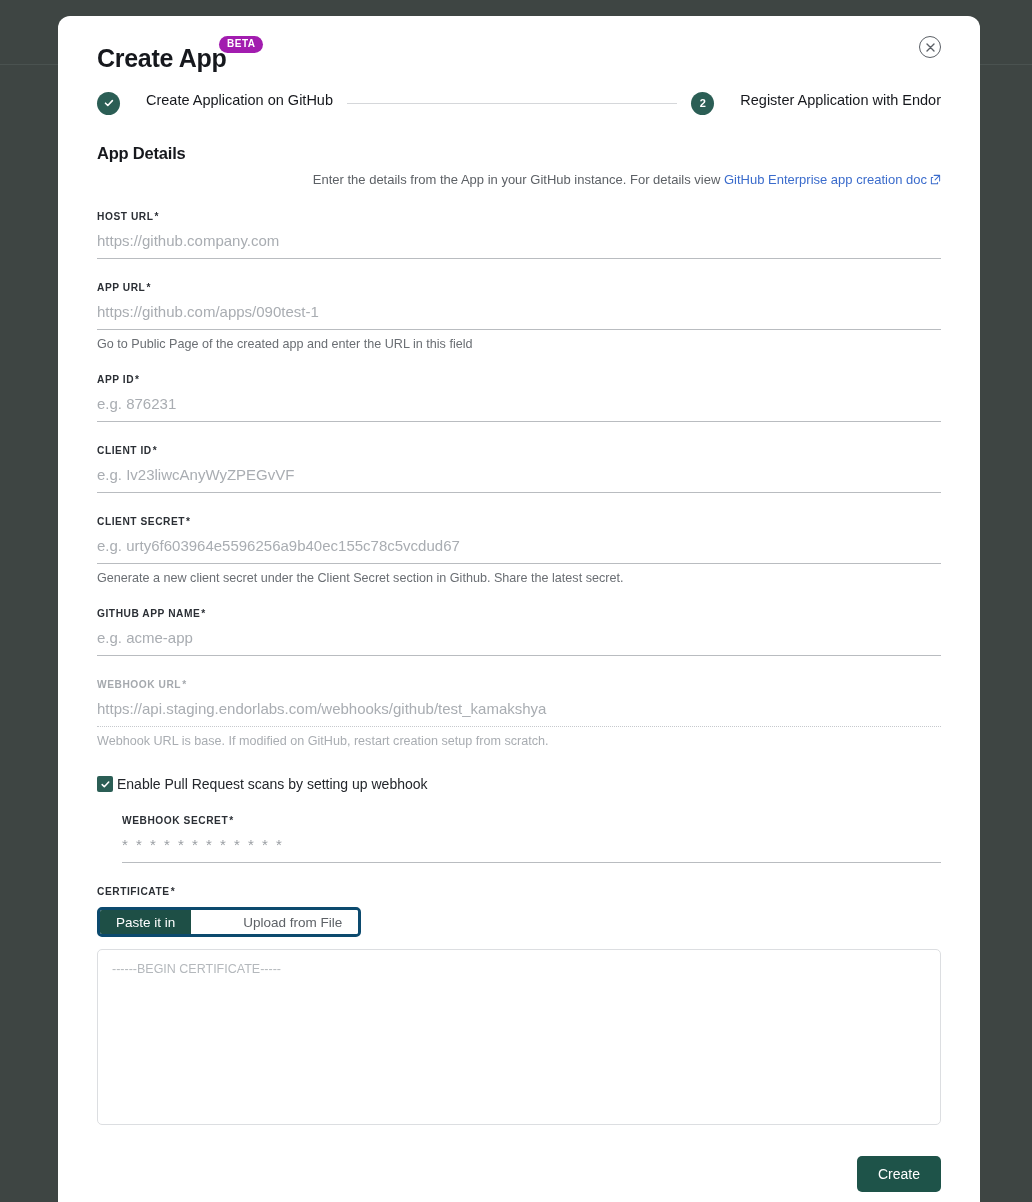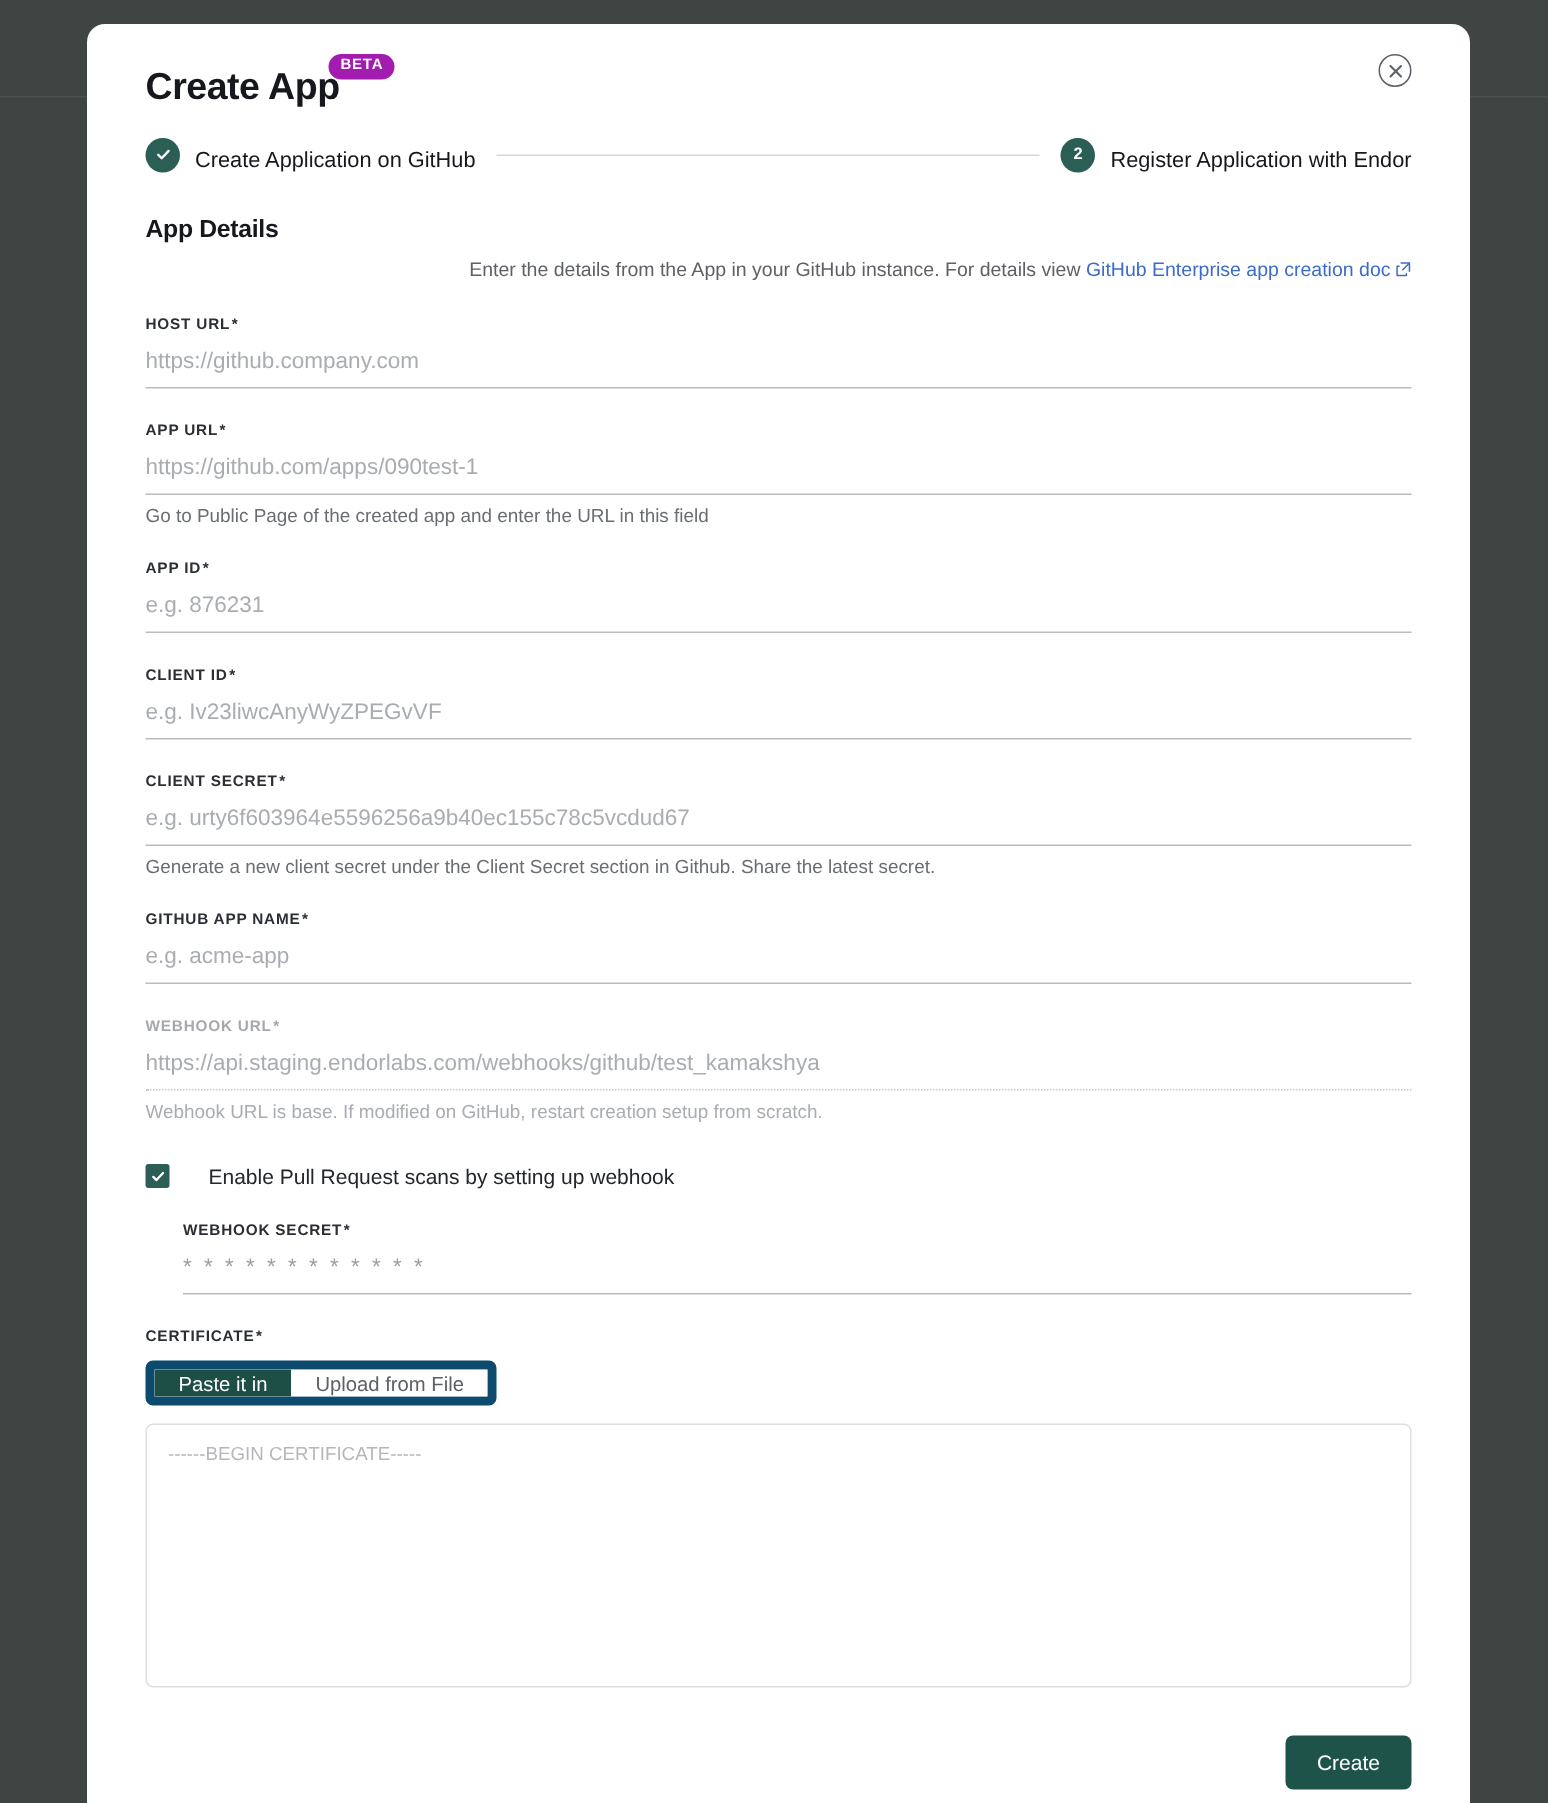--- a/index.html
+++ b/index.html
@@ -74,21 +74,21 @@
   }
   .close-btn svg { display:block; }
 
   
   .stepper {
     display: flex;
     align-items: center;
     margin-top: 10px;
     height: 30px;
   }
-  .step { display: flex; align-items: flex-end; gap: 10px; white-space: nowrap; }
+  .step { display: flex; align-items: flex-start; gap: 26px; white-space: nowrap; }
   .step-circle {
     width: 23px; height: 23px;
     border-radius: 50%;
     background: #2b5e55;
     color: #fff;
     font-size: 11px;
     font-weight: 600;
     display: flex; align-items: center; justify-content: center;
     flex: 0 0 auto;
   }
@@ -168,45 +168,46 @@
     font-size: 12.6px;
     color: #6a6e73;
     margin-top: 7px;
   }
   .field-help.muted { color: #a9adb2; }
 
   
   .checkbox-row {
     display: flex;
     align-items: center;
-    gap: 26px;
+    gap: 4px;
     margin-top: 28px;
   }
   .checkbox {
     width: 16px; height: 16px;
     background: #2b5e55;
     border-radius: 2px;
     display: flex; align-items: center; justify-content: center;
     flex: 0 0 auto;
     cursor: pointer;
   }
   .checkbox-label {
     font-size: 14px;
     color: #23262b;
   }
   .indented { margin-left: 25px; }
 
   
   .seg {
     display: inline-flex;
-    border: 6px solid #0c4a6e;
+    border: 3px solid #0c4a6e;
     border-radius: 5px;
     overflow: hidden;
     margin-top: 10px;
     height: 30px;
+    gap: 36px;
   }
   .seg-btn {
     font-family: "Liberation Sans", sans-serif;
     font-size: 13.5px;
     padding: 0 16px;
     display: flex; align-items: center;
     background: #ffffff;
     color: #5d6166;
     border: none;
     cursor: pointer;

